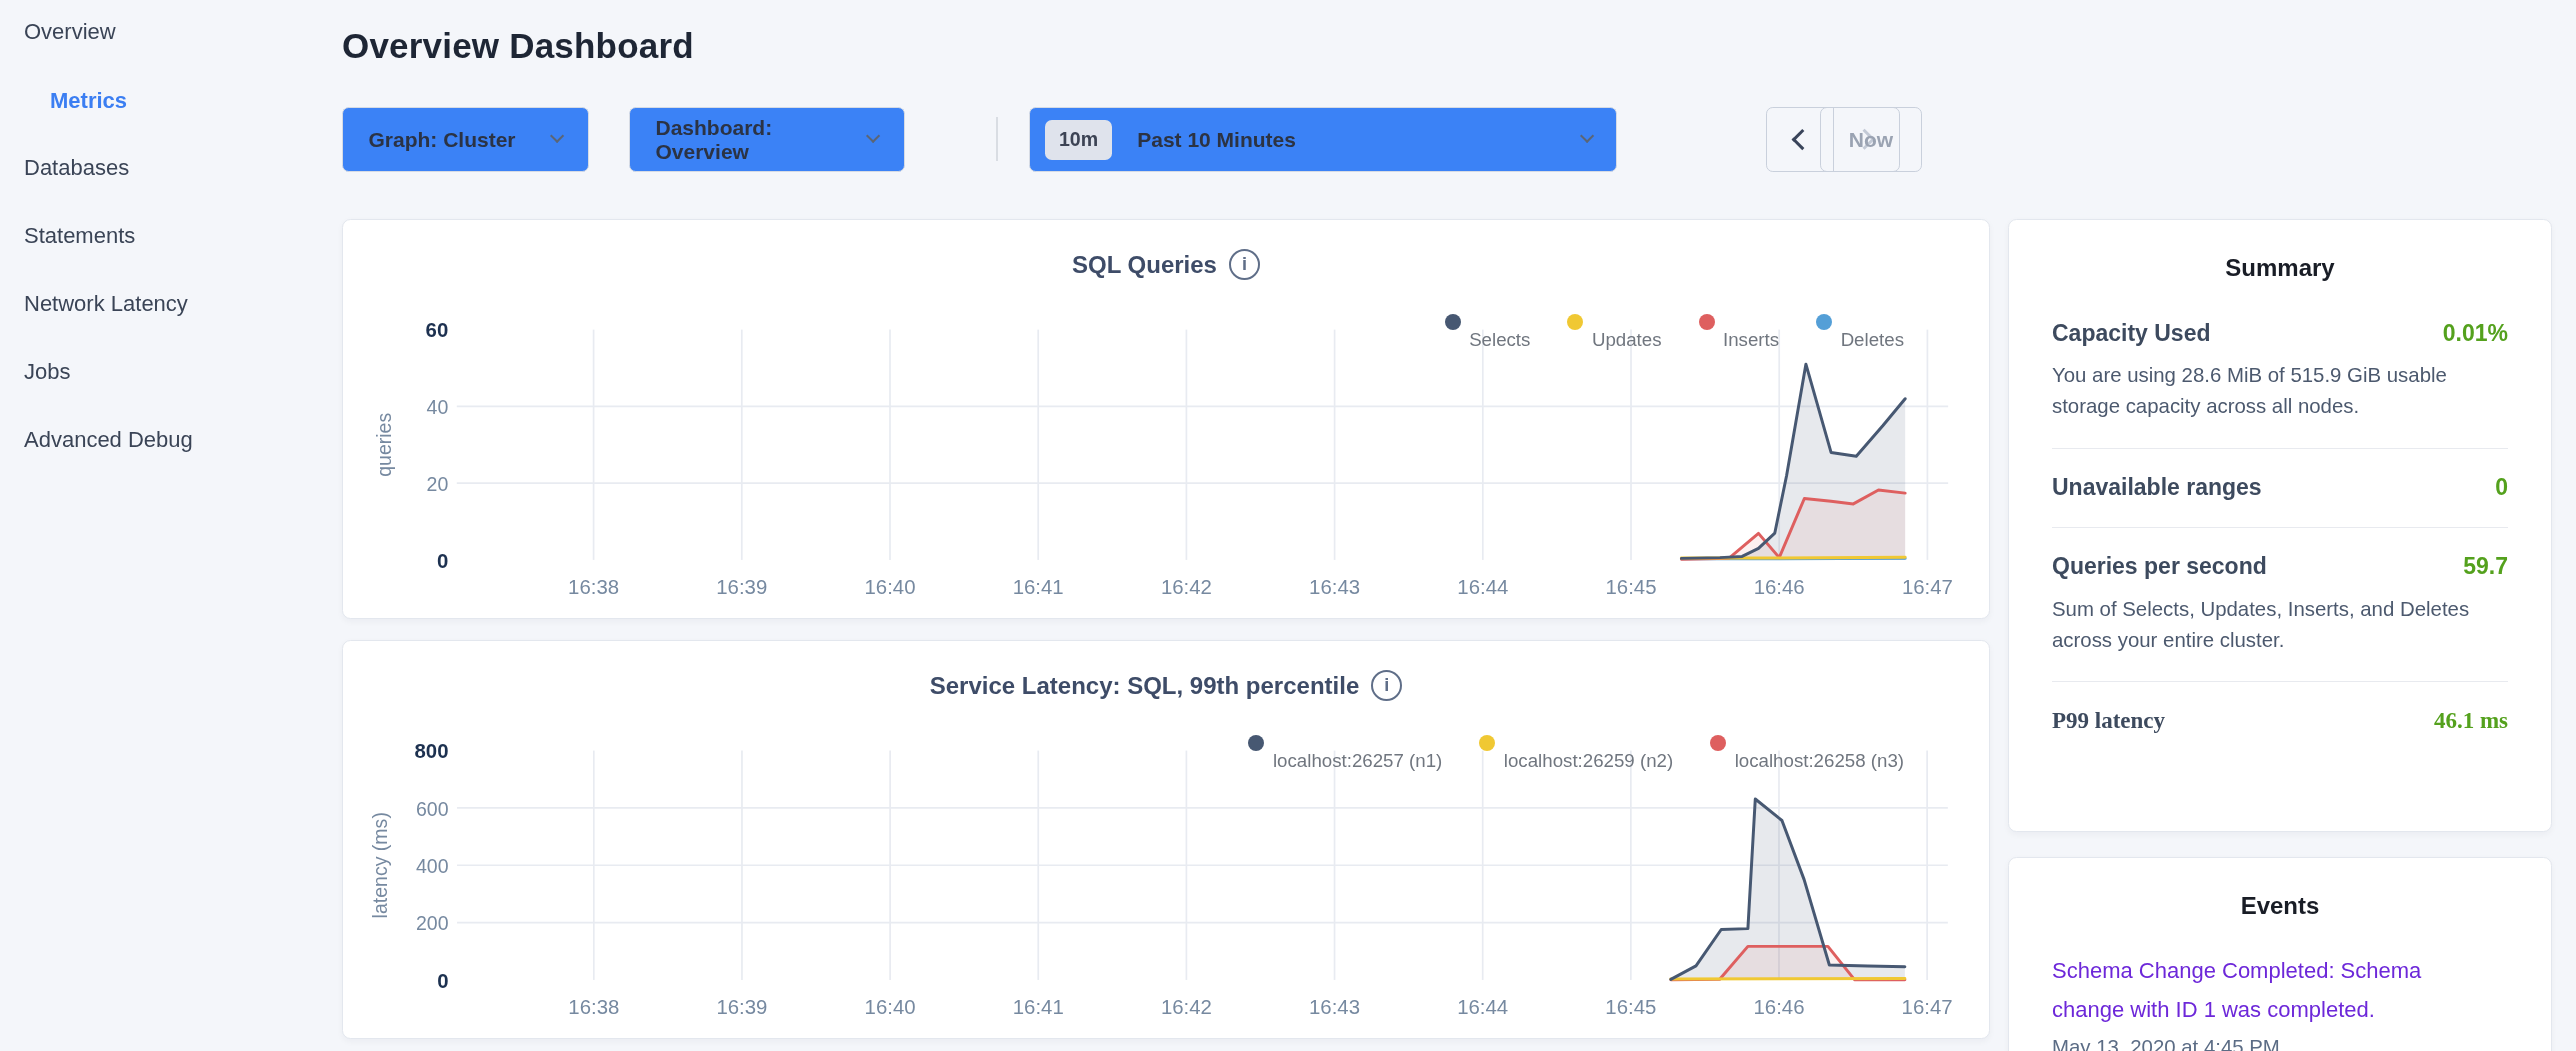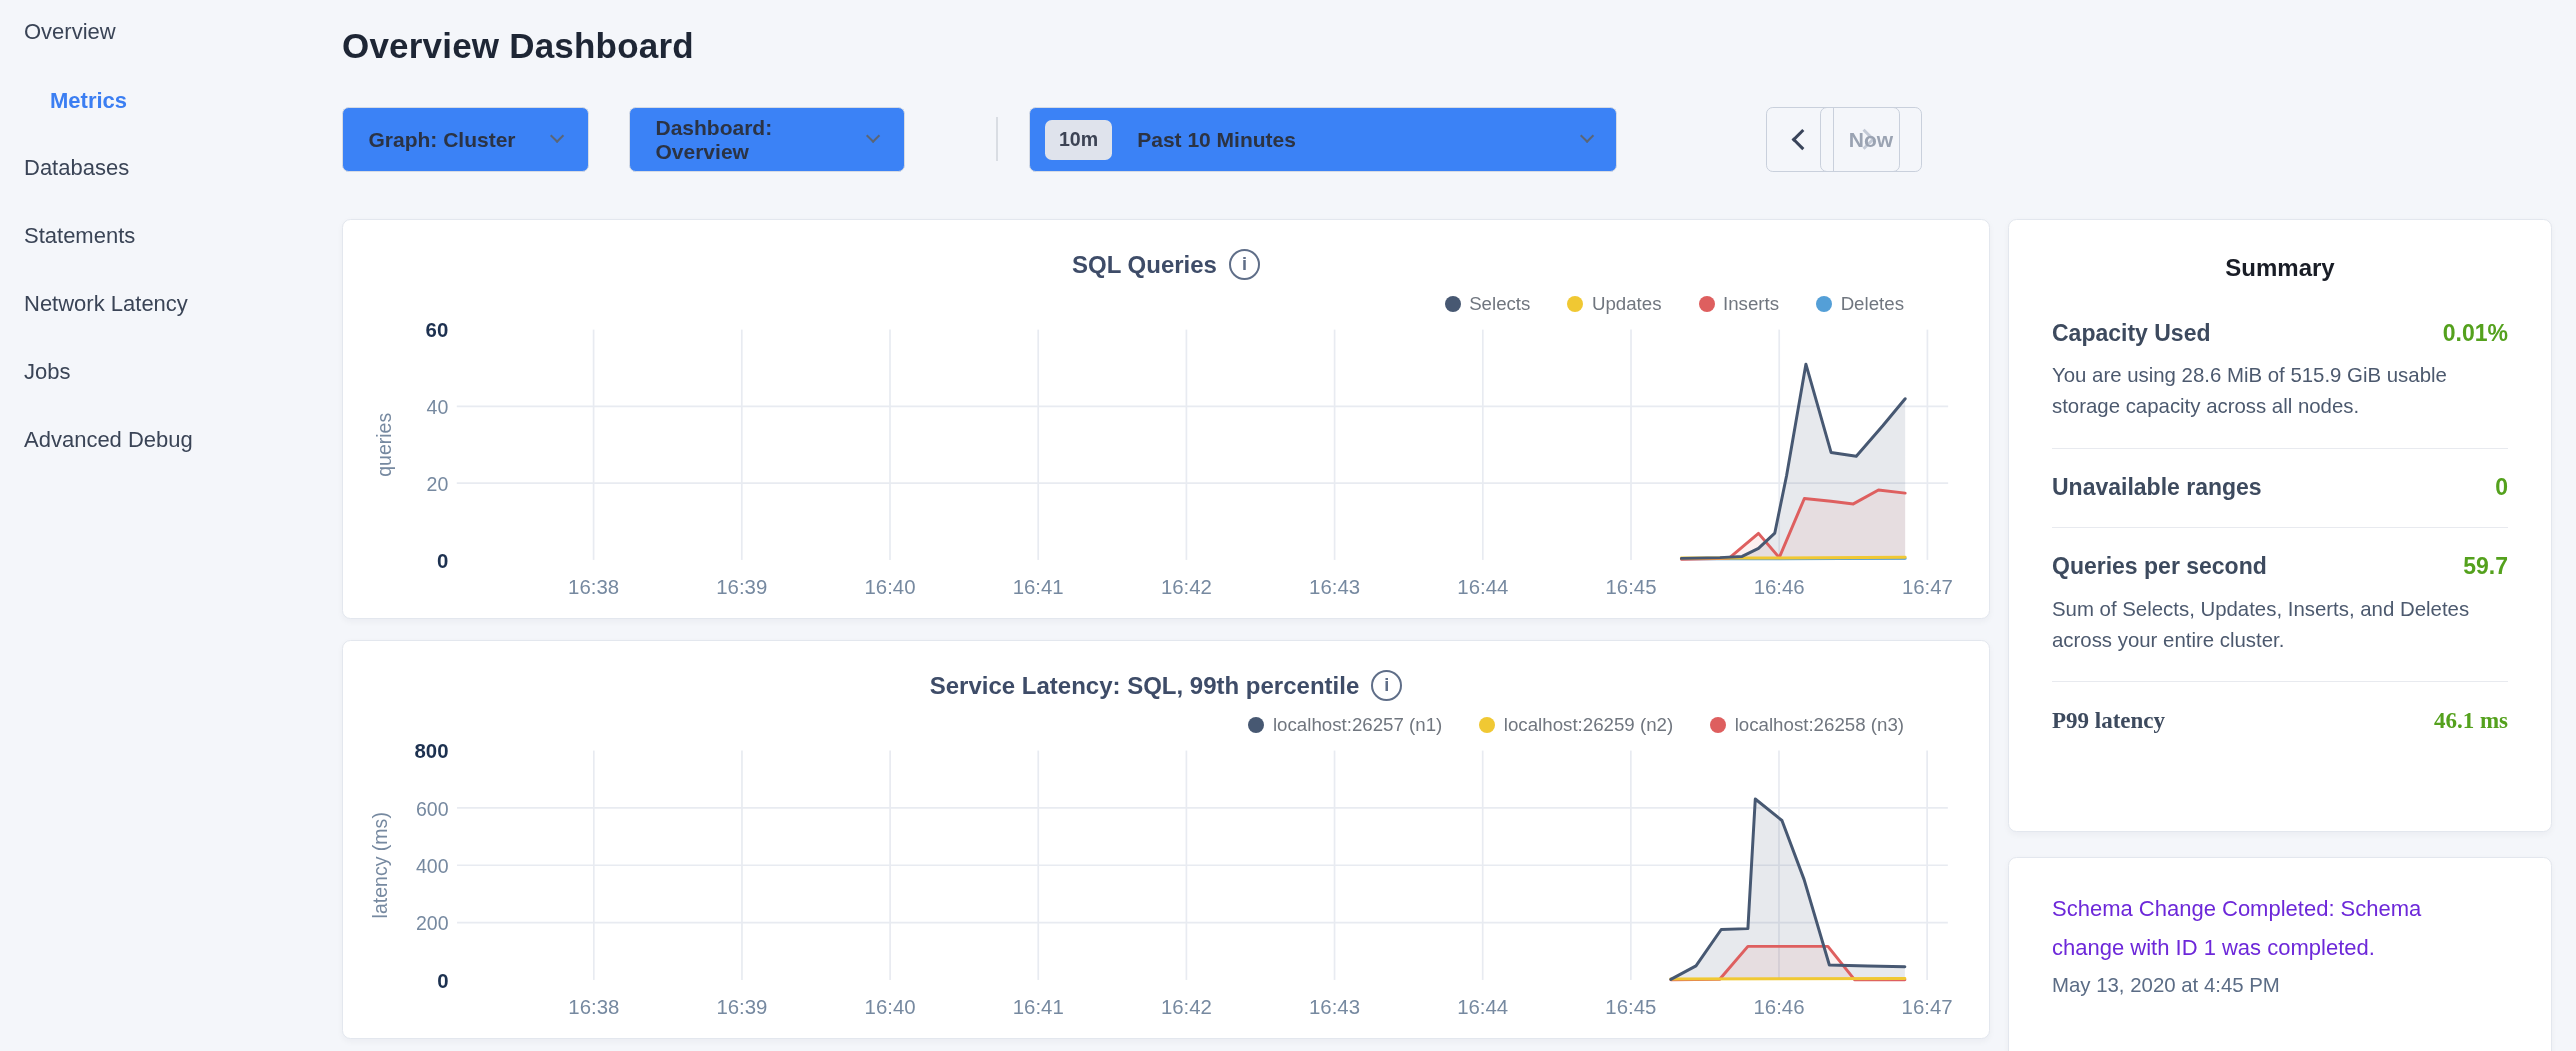--- a/index.html
+++ b/index.html
@@ -71,21 +71,21 @@
     width:31px; height:31px; border:2.6px solid #5f6e88; border-radius:50%;
     display:flex; align-items:center; justify-content:center;
     font-size:18px; font-weight:700; color:#5f6e88; cursor:pointer;
   }
   .legend {
     position:absolute; top:73px; right:85px;
     display:flex; align-items:center; gap:37px;
   }
   .legend-item { display:flex; align-items:center; gap:8.5px; }
   .legend-dot { width:16px; height:16px; border-radius:50%; }
-  .legend-label { font-size:18.7px; color:#70767f; }
+  .legend-label { font-size:18.7px; color:#70767f;margin-top:36px; }
   .chart-svg { position:absolute; left:0; top:0; }
   text.ytick { font-size:23px; fill:#7689a0; }
   text.ytick.strong { font-size:24px; font-weight:700; fill:#1d3150; }
   text.xtick { font-size:24px; fill:#7689a0; }
   text.axis-label { font-size:23px; fill:#7689a0; }
   
   .panel-title { text-align:center; font-size:24px; font-weight:700; color:#191d26; padding-top:34px; }
   .summary-body { padding:12px 43px 0 43px; }
   .summary-row { border-bottom:1.7px solid #e8eaef; padding:25.5px 0 25.5px 0; }
   .summary-row:last-child { border-bottom:none;font-family:Liberation Serif, serif; }
@@ -289,18 +289,19 @@
     <div class="summary-row">
       <div class="summary-line">
         <span class="summary-label">P99 latency</span>
         <span class="summary-value">46.1 ms</span>
       </div>
     </div>
   </div>
 </div>
 
 <div class="card" id="events-card">
+  <div class="panel-title">Events</div>
   <div class="event-item">
     <div class="event-message">Schema Change Completed: Schema change with ID 1 was completed.</div>
     <div class="event-time">May 13, 2020 at 4:45 PM</div>
   </div>
 </div>
 
 
 </body></html>

